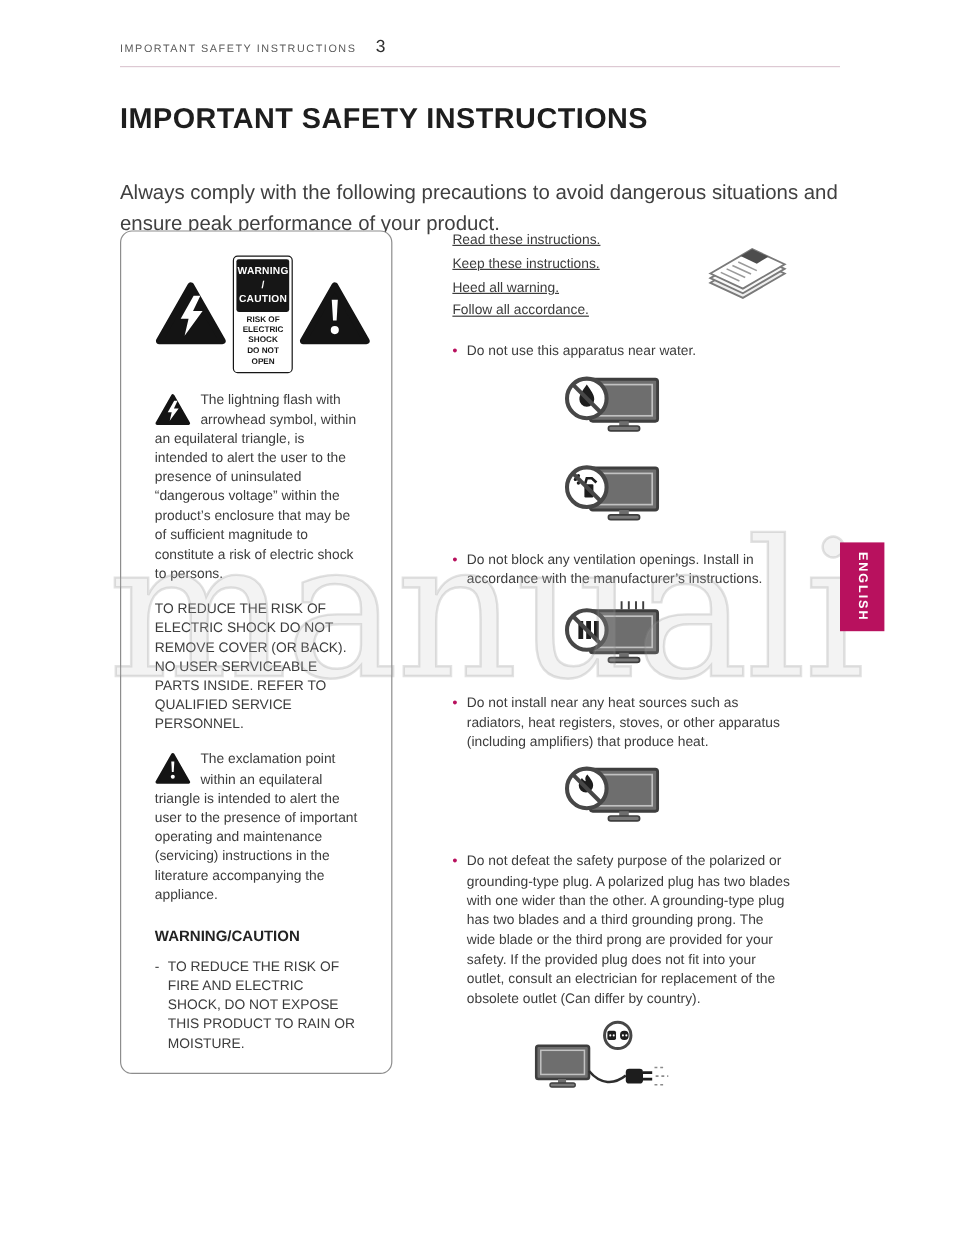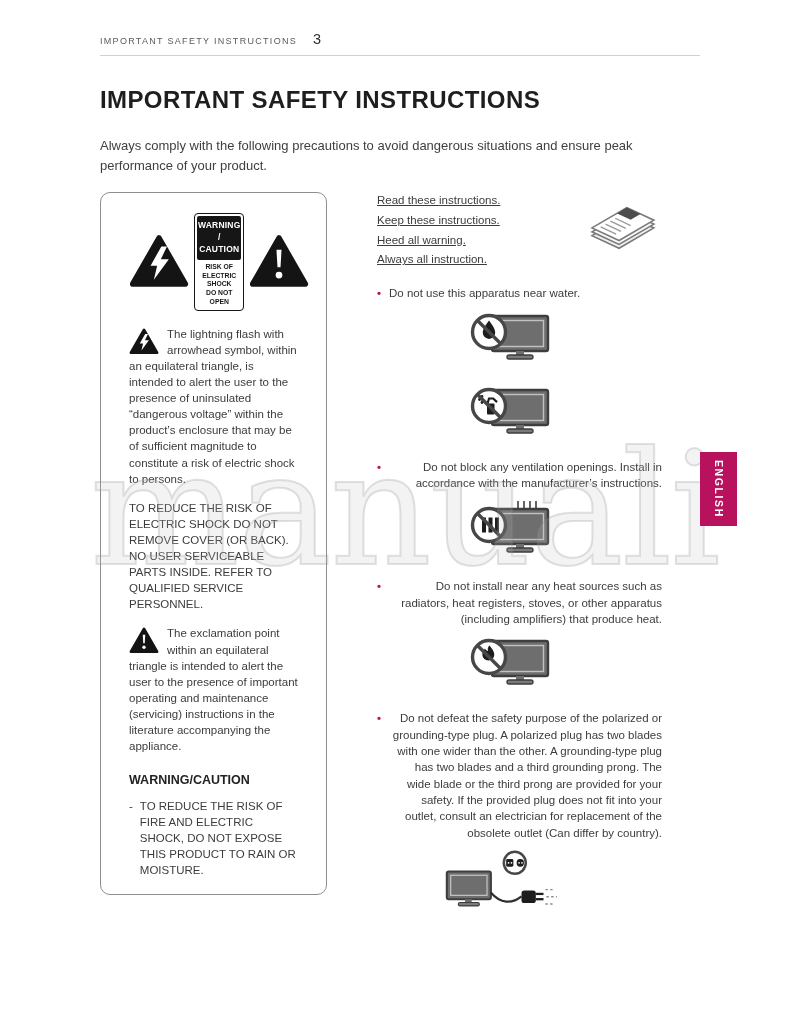--- a/index.html
+++ b/index.html
@@ -8,22 +8,22 @@
 
   
   .header { position:absolute; top:30px; left:100px; width:600px;
             border-bottom:1px solid #ddc9d3; padding-bottom:7px; text-align:left; }
   .crumb { font-size:9px; letter-spacing:1.3px; color:#5a5a5a; vertical-align:baseline; }
   .pagenum { font-size:14.5px; color:#2d2d2d; margin-left:16px; vertical-align:baseline; }
 
   .title { position:absolute; top:86px; left:100px; margin:0; font-size:24px;
            font-weight:bold; color:#1e1e1e; letter-spacing:0.4px; }
 
-  .intro { position:absolute; top:136px; left:100px; width:600px; margin:0;
-           font-size:13px; line-height:1.5; color:#404040; }
+  .intro { position:absolute; top:148px; left:100px; width:600px; margin:0;
+           font-size:17px; line-height:1.5; color:#404040; }
 
   .columns { position:absolute; top:192px; left:100px; width:600px;
              display:flex; gap:50px; align-items:flex-start; }
 
   
   .warning-box { width:227px; box-sizing:border-box; border:1px solid #8d8d8d;
                  border-radius:10px; padding:20px 28px 16px; font-size:11.5px;
                  line-height:1.4; color:#3c3c3c; background:#fff; }
   .wb-graphic { display:flex; align-items:center; justify-content:space-between;
                 gap:5px; margin-bottom:15px; }
@@ -39,21 +39,21 @@
   .wb-dash .dash { flex:none; }
 
   
   .right-col { width:285px; font-size:11.5px; line-height:1.42; color:#3c3c3c; }
   .inst-row { display:flex; justify-content:space-between; gap:8px; margin-bottom:14px; }
   .inst-list div { text-decoration:underline; margin-bottom:3.5px; }
   .book-icon { width:82px; height:60px; margin-top:4px; flex:none; }
 
   .bullets { list-style:none; margin:2px 0 0; padding:0; }
   .bullets li { margin-bottom:10px; }
-  .b-row { display:flex; gap:8px;text-align:right; }
+  .b-row { display:flex; gap:8px; }
   .b-marker { flex:none; color:var(--accent,#b00f5e); font-weight:bold; }
   .b-marker::before { content:"•"; }
   .b-text { margin:0; }
   .b-icon { display:flex; justify-content:center; margin:9px 20px 16px 0; }
   .b-svg { width:96px; height:58px; }
   .b-svg.tall { height:62px; }
   .b-svg.wide { width:134px; height:62px; }
 
   
   .watermark { position:absolute; left:90px; top:430px; z-index:5; pointer-events:none;
@@ -130,21 +130,21 @@
       </div>
     </section>
 
     <section class="right-col">
 
       <div class="inst-row">
         <div class="inst-list">
           <div>Read these instructions.</div>
           <div>Keep these instructions.</div>
           <div>Heed all warning.</div>
-          <div>Always all instruction.</div>
+          <div>Follow all accordance.</div>
         </div>
         <svg class="book-icon" viewBox="0 0 84 62">
           <path d="M12 41 L48 20 L76 33 L40 54 Z" fill="#efefef" stroke="#7a7a7a" stroke-width="1.6"></path>
           <path d="M12 37 L48 16 L76 29 L40 50 Z" fill="#f8f8f8" stroke="#7a7a7a" stroke-width="1.6"></path>
           <path d="M12 33 L48 12 L76 25 L40 46 Z" fill="#ffffff" stroke="#7a7a7a" stroke-width="1.6"></path>
           <path d="M48 12 L62 18.5 L52 24.5 L38 18 Z" fill="#4d4d4d"></path>
           <g stroke="#9a9a9a" stroke-width="1.4">
             <line x1="36" y1="23" x2="52" y2="30.5"></line>
             <line x1="31" y1="26" x2="47" y2="33.5"></line>
             <line x1="26" y1="29" x2="42" y2="36.5"></line>

